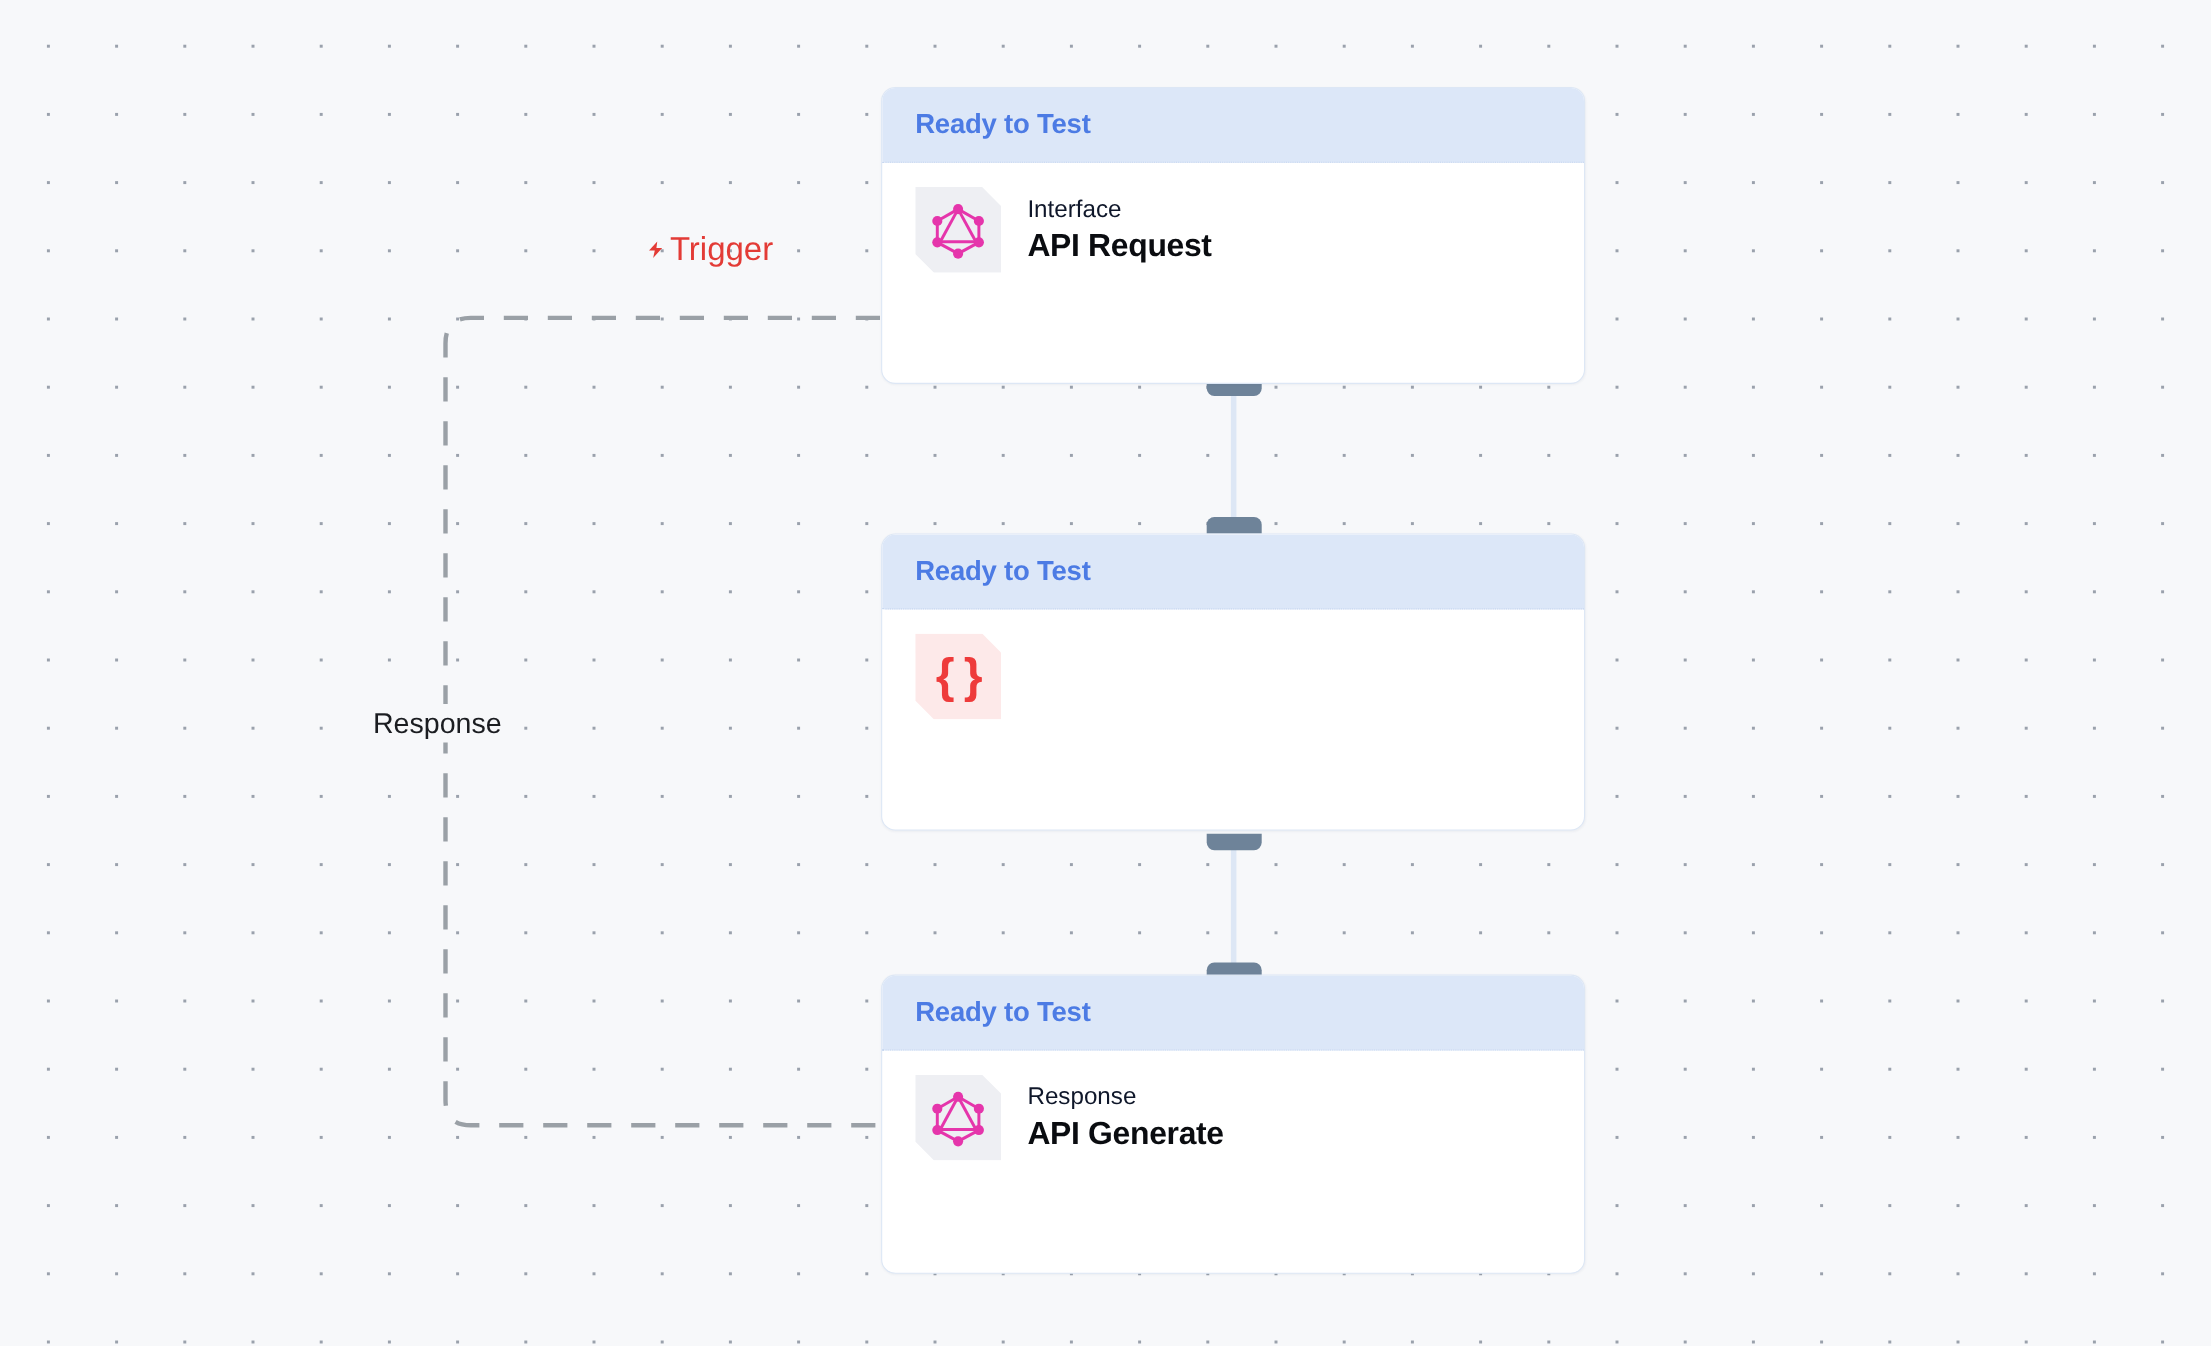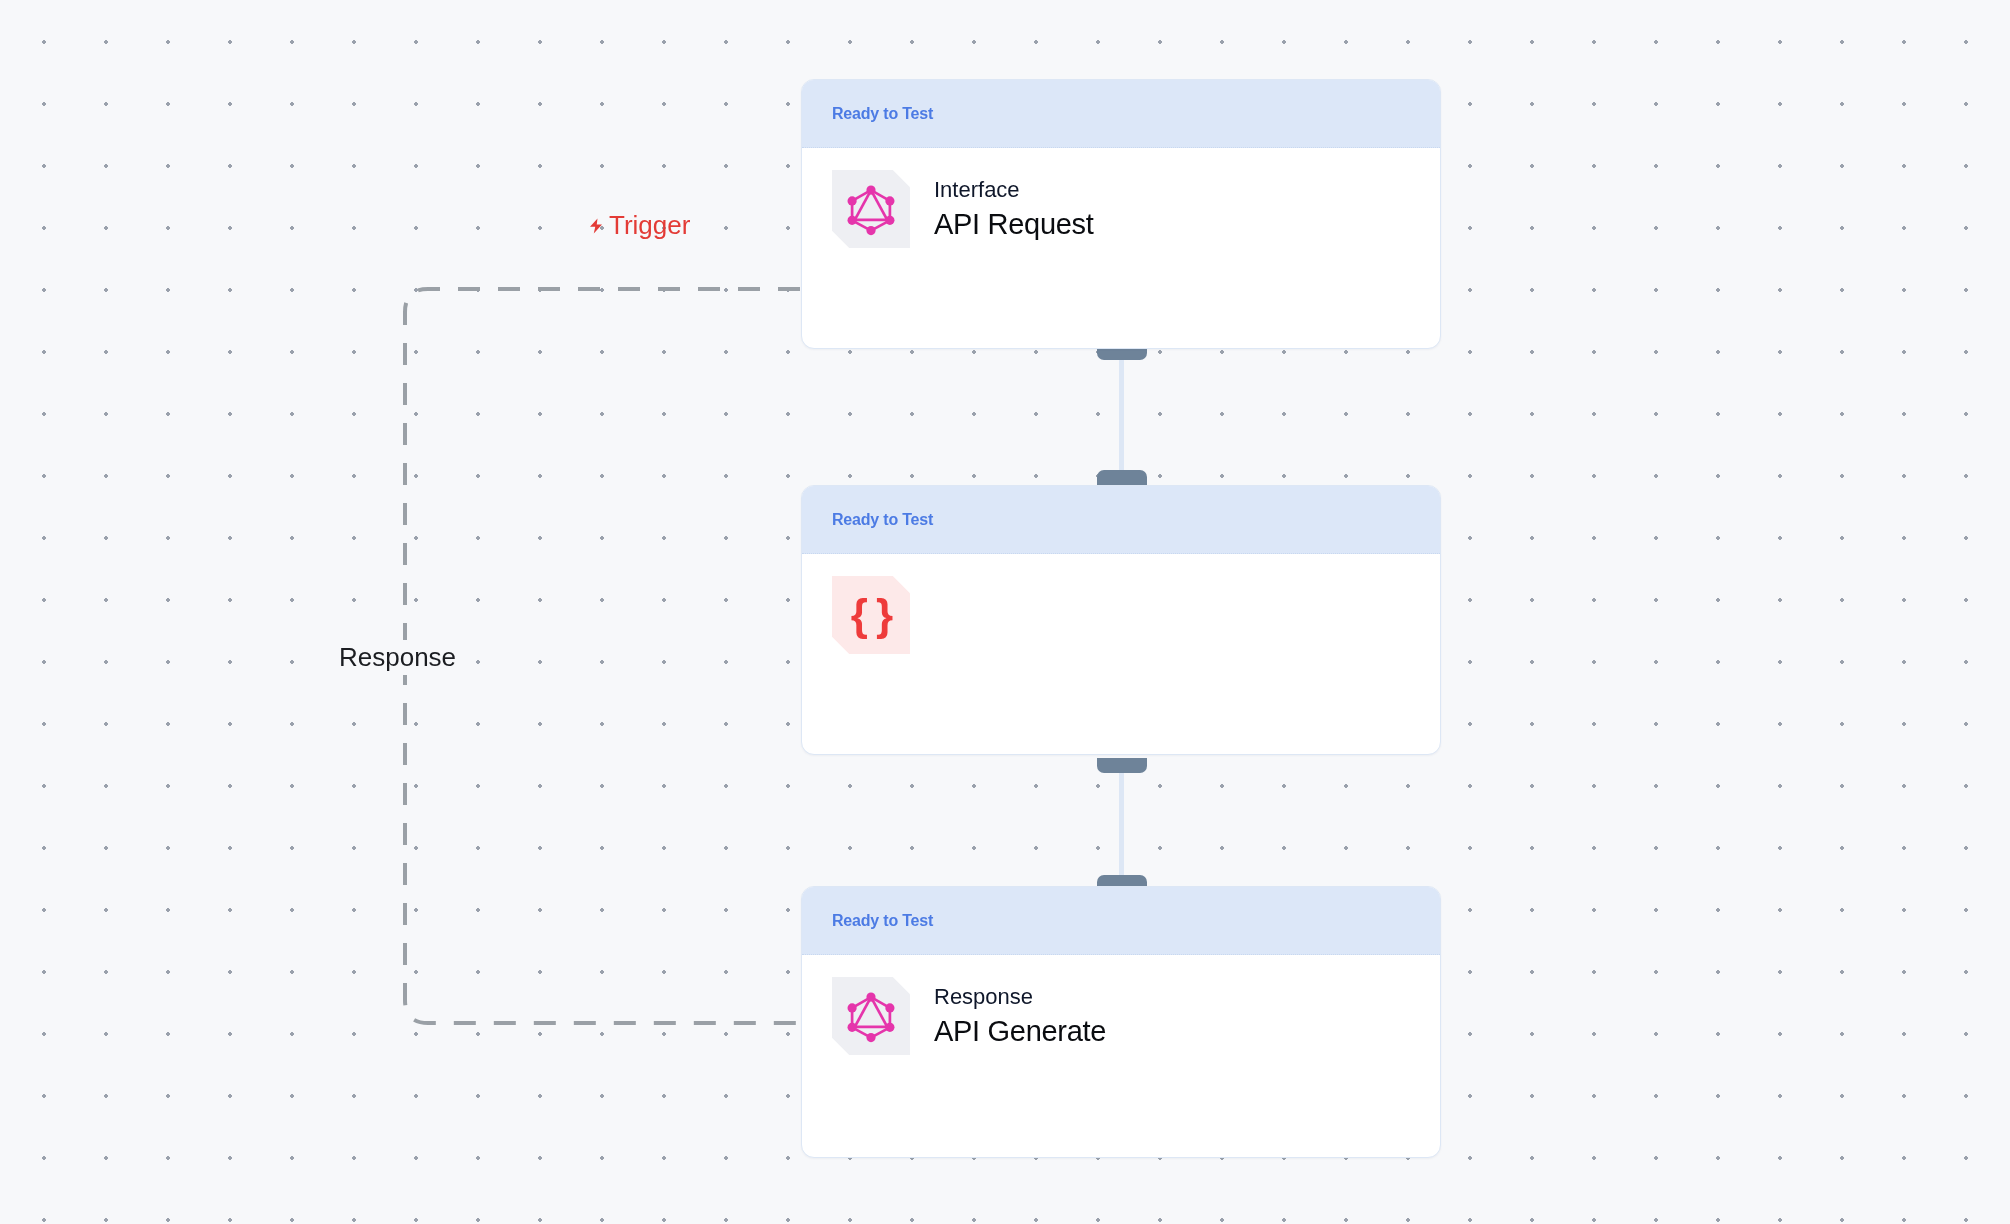--- a/index.html
+++ b/index.html
@@ -72,21 +72,21 @@
 
   .node-header {
     height:68px;
     background:#DCE7F8;
     border-bottom:1.5px dotted #C8D8F0;
     display:flex;
     align-items:center;
     padding:0 30px;
   }
   .node-status {
-    font-size:16px;
+    font-size:25px;
     font-weight:bold;
     color:#4C7BE4;
     letter-spacing:-0.2px;
   }
 
   .node-body {
     display:flex;
     align-items:center;
     padding:22px 30px 0 30px;
     gap:24px;
@@ -113,37 +113,37 @@
 
   .node-text { display:flex; flex-direction:column; gap:6px; }
   .node-kind {
     font-size:22px;
     font-weight:normal;
     color:#0f172a;
     line-height:1.15;
   }
   .node-title {
     font-size:29px;
-    font-weight:normal;
+    font-weight:bold;
     color:#0A0C10;
     line-height:1.15;
     letter-spacing:-0.3px;
   }
 
   
   .edge-label {
     position:absolute;
     display:flex;
     align-items:center;
     gap:2px;
     white-space:nowrap;
   }
   #trigger-label {
     left:585px; top:210px;
-    font-size:26px;
+    font-size:30px;
     font-weight:normal;
     color:#E33B36;
   }
   #trigger-label .bolt-icon {
     display:inline-flex;
     width:22px; height:26px;
     align-items:center; justify-content:center;
   }
   #response-label {
     left:333px; top:640px;

